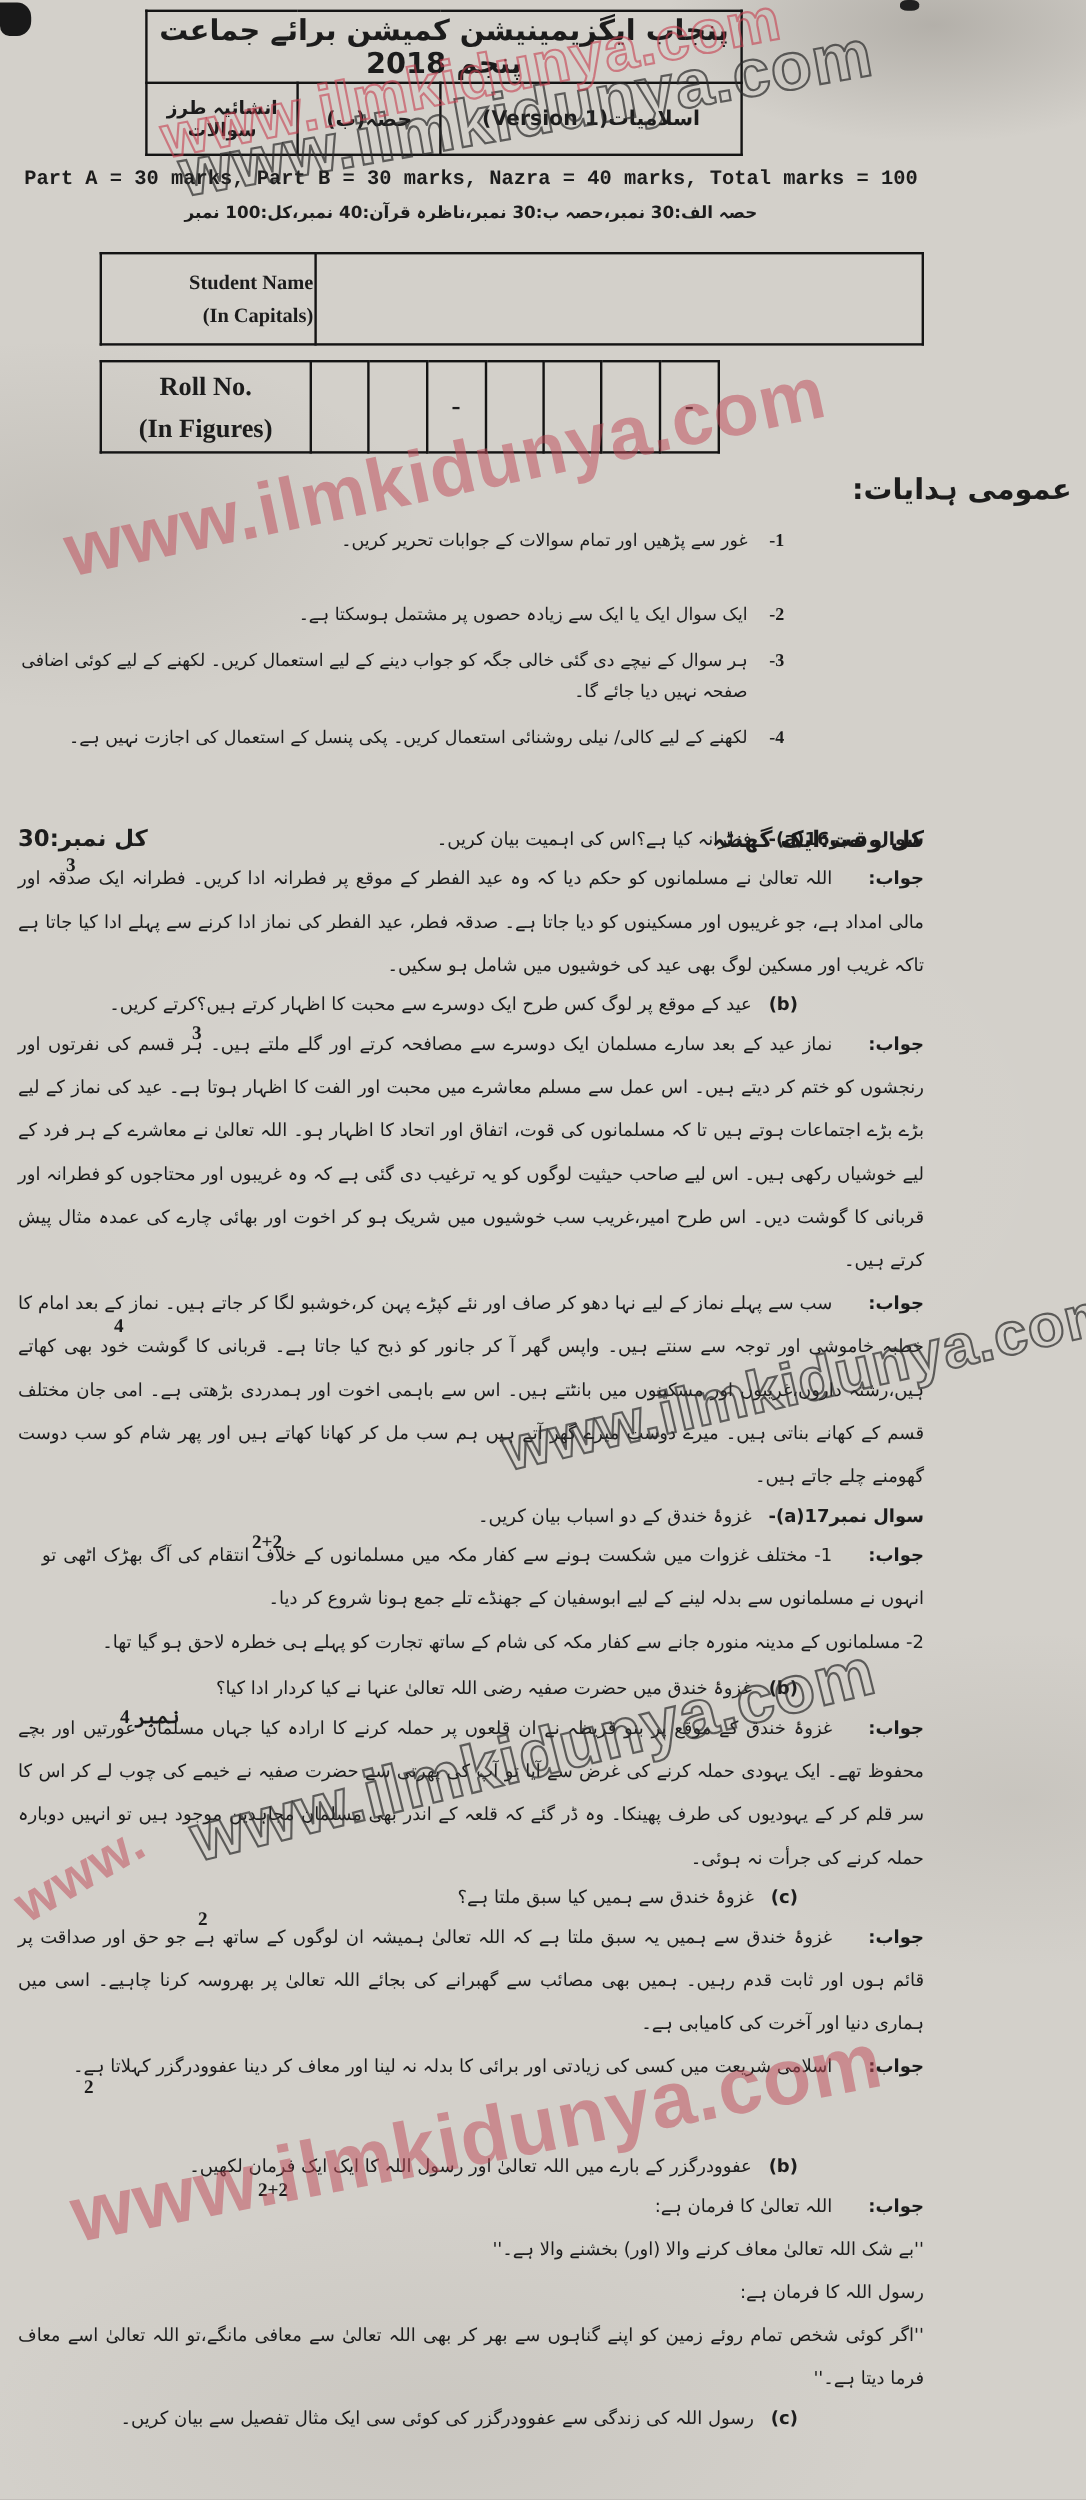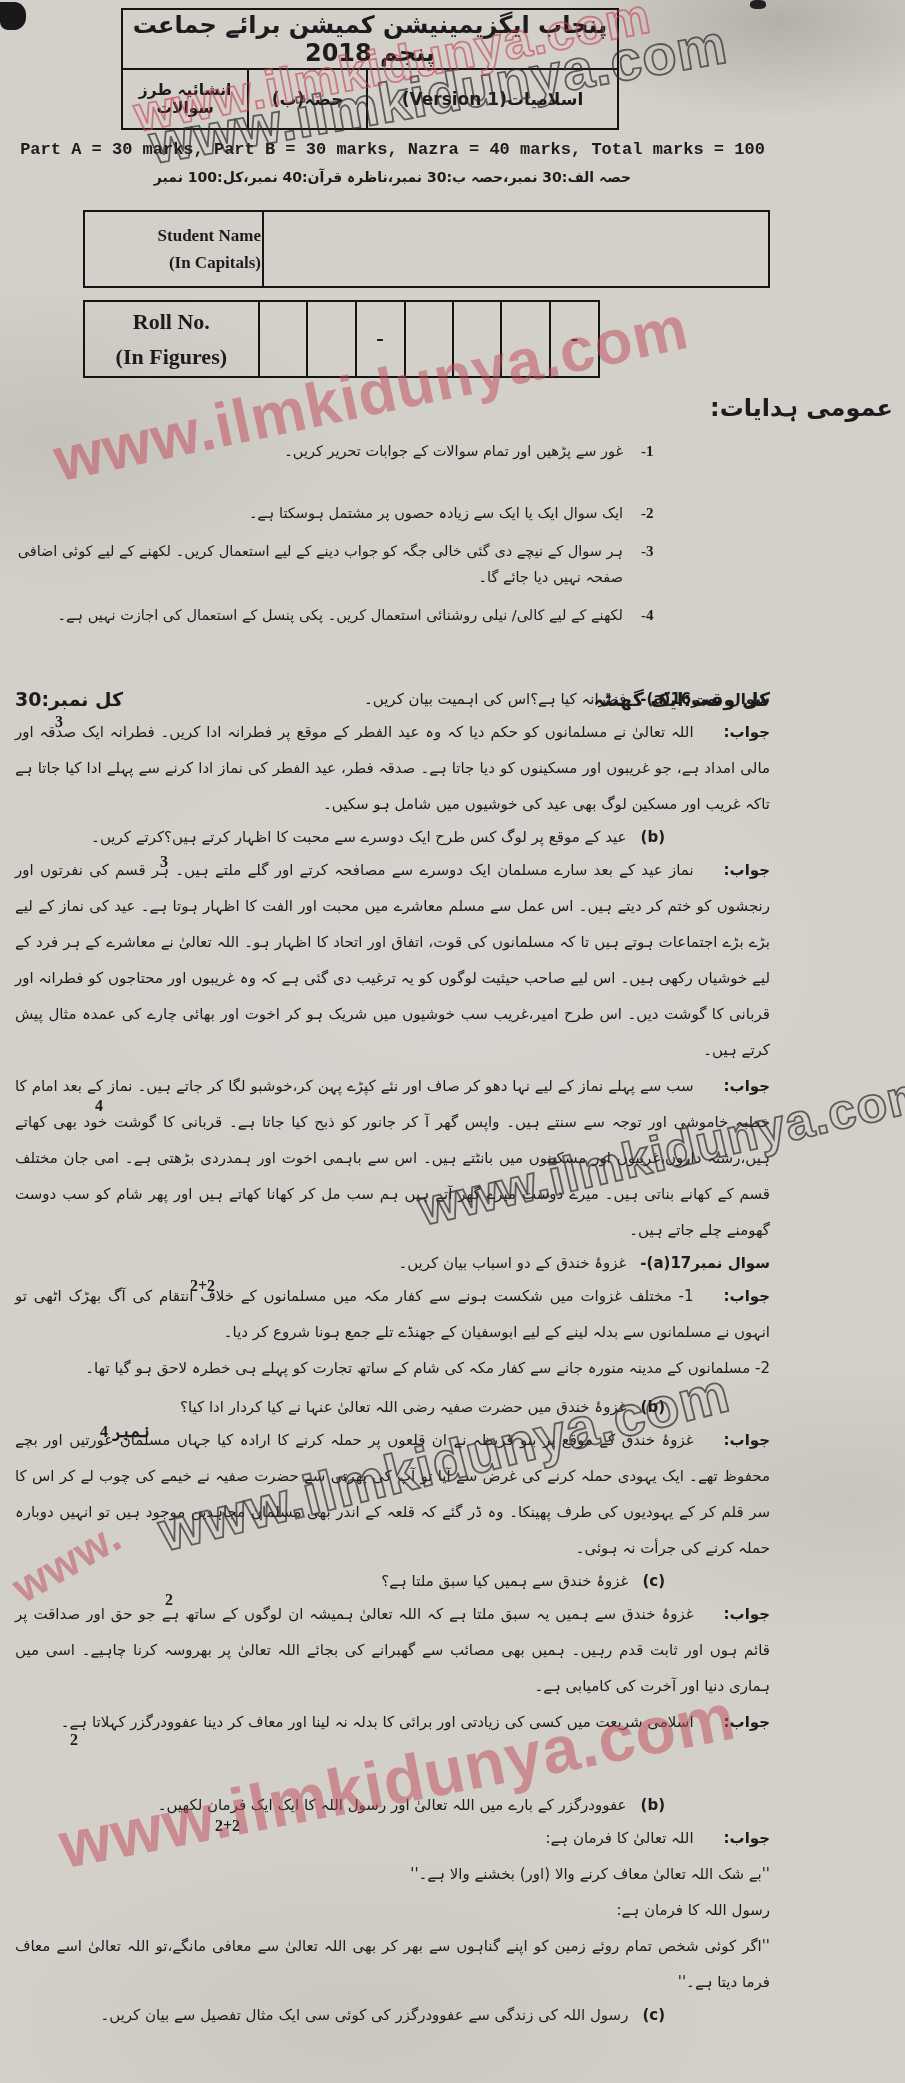--- a/index.html
+++ b/index.html
@@ -51,21 +51,21 @@
   .qblock{position:relative;}
   .q-line{font-size:15px;line-height:30px;}
   .q-line.sub{margin-right:105px;}
   .q-prefix{unicode-bidi:isolate;margin-left:14px;font-weight:bold;}
   .q-marks{position:absolute;direction:ltr;font-family:"Liberation Serif",serif;
            font-weight:bold;font-size:16px;line-height:1;}
   .ans{font-size:15px;line-height:36px;text-align:justify;}
   .ans-label{font-weight:bold;margin-left:30px;}
   .ans-body{white-space:pre-line;}
   .mb50{margin-bottom:50px;}
-  .mb6{margin-bottom:6px;}
+  .mb6{margin-bottom:6px;margin-left:20px;}
   
   .wm{position:absolute;font-family:"Liberation Sans",sans-serif;font-weight:bold;
       white-space:nowrap;letter-spacing:1px;transform-origin:0 50%;pointer-events:none;}
   .wm-outline{color:transparent;-webkit-text-stroke:1.8px rgba(45,45,45,.72);}
   .wm-red-outline{color:transparent;-webkit-text-stroke:1.8px rgba(198,62,78,.60);}
   .wm-red{color:rgba(192,72,86,.50);}
   
   .corner-mark{position:absolute;left:0;top:2px;width:26px;height:28px;background:#191919;
                border-radius:0 45% 45% 30%;}
   .top-mark{position:absolute;left:750px;top:0;width:16px;height:9px;background:#202020;border-radius:40%;}

